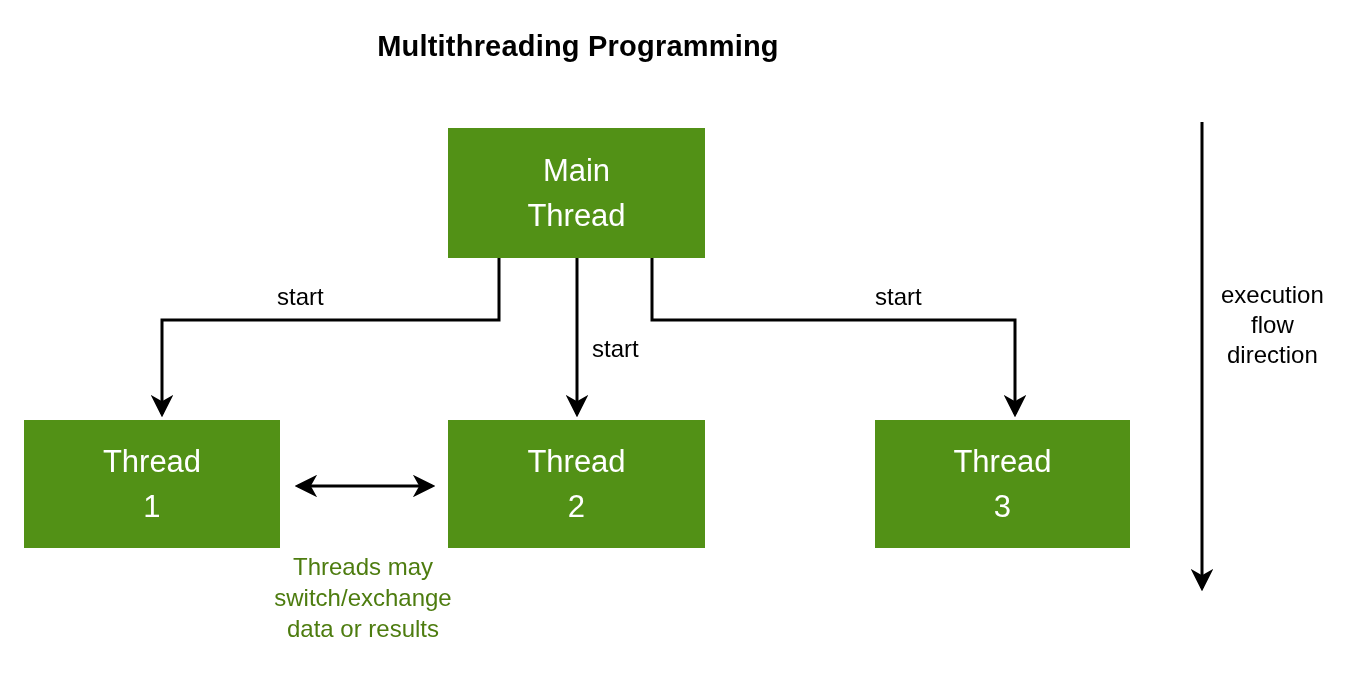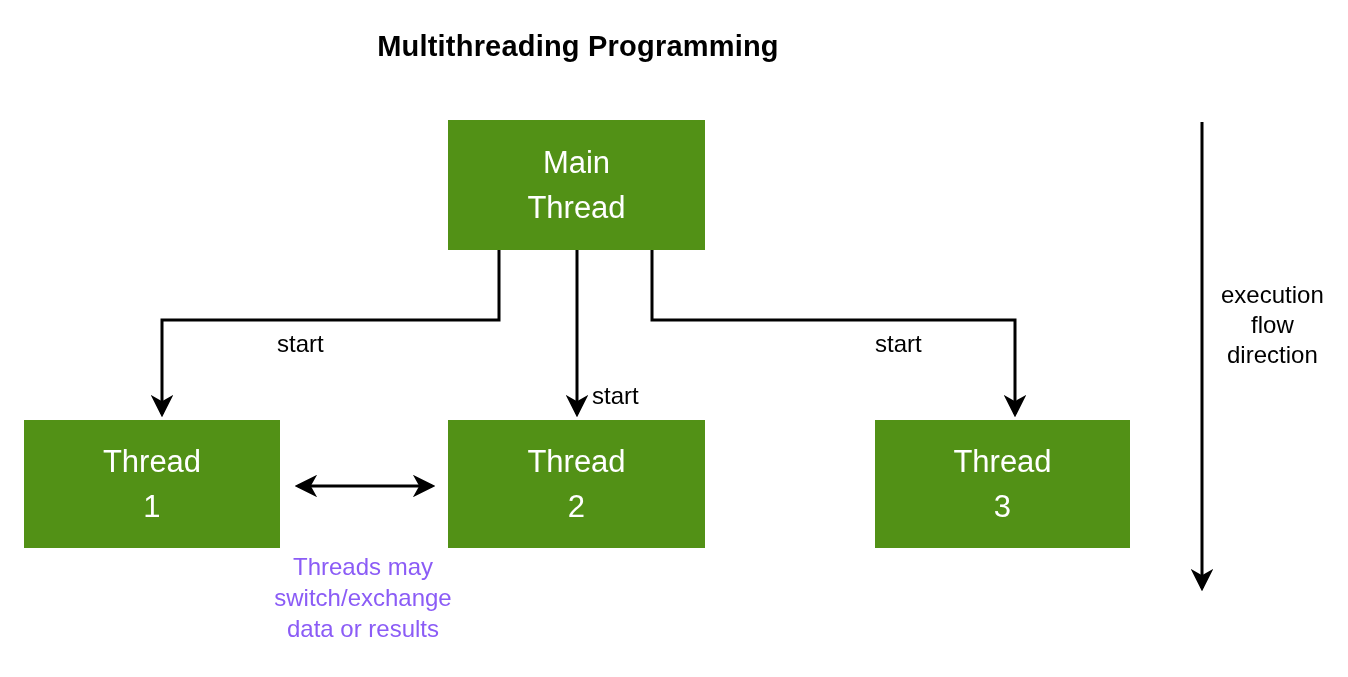--- a/index.html
+++ b/index.html
@@ -33,50 +33,49 @@
     align-items: center;
     justify-content: center;
     text-align: center;
   }
   .node-label {
     color: #ffffff;
     font-size: 31px;
     line-height: 45px;
     white-space: pre-line;
   }
-  .node-main   { left: 448px; top: 120px; width: 257px; height: 130px; }
+  .node-main   { left: 448px; top: 128px; width: 257px; height: 130px; }
   .node-t1     { left: 24px;  top: 420px; width: 256px; height: 128px; }
   .node-t2     { left: 448px; top: 420px; width: 257px; height: 128px; }
   .node-t3     { left: 875px; top: 420px; width: 255px; height: 128px; }
   .edges-svg {
     position: absolute;
     left: 0; top: 0;
     width: 1348px;
     height: 677px;
     pointer-events: none;
   }
   .edge-label {
     position: absolute;
     font-size: 24px;
     color: #000000;
     white-space: nowrap;
-    margin-top: 47px;
   }
   .label-start-1 { left: 277px; top: 283px; }
   .label-start-2 { left: 592px; top: 335px; }
   .label-start-3 { left: 875px; top: 283px; }
   .caption {
     position: absolute;
     left: 238px;
     top: 551px;
     width: 250px;
     text-align: center;
     font-size: 24px;
     line-height: 31px;
-    color: #8b5cf6;
+    color: #4d7c0f;
     white-space: pre-line;
   }
   .flow-label {
     position: absolute;
     left: 1221px;
     top: 280px;
     font-size: 24px;
     line-height: 30px;
     color: #000000;
     white-space: pre-line;

